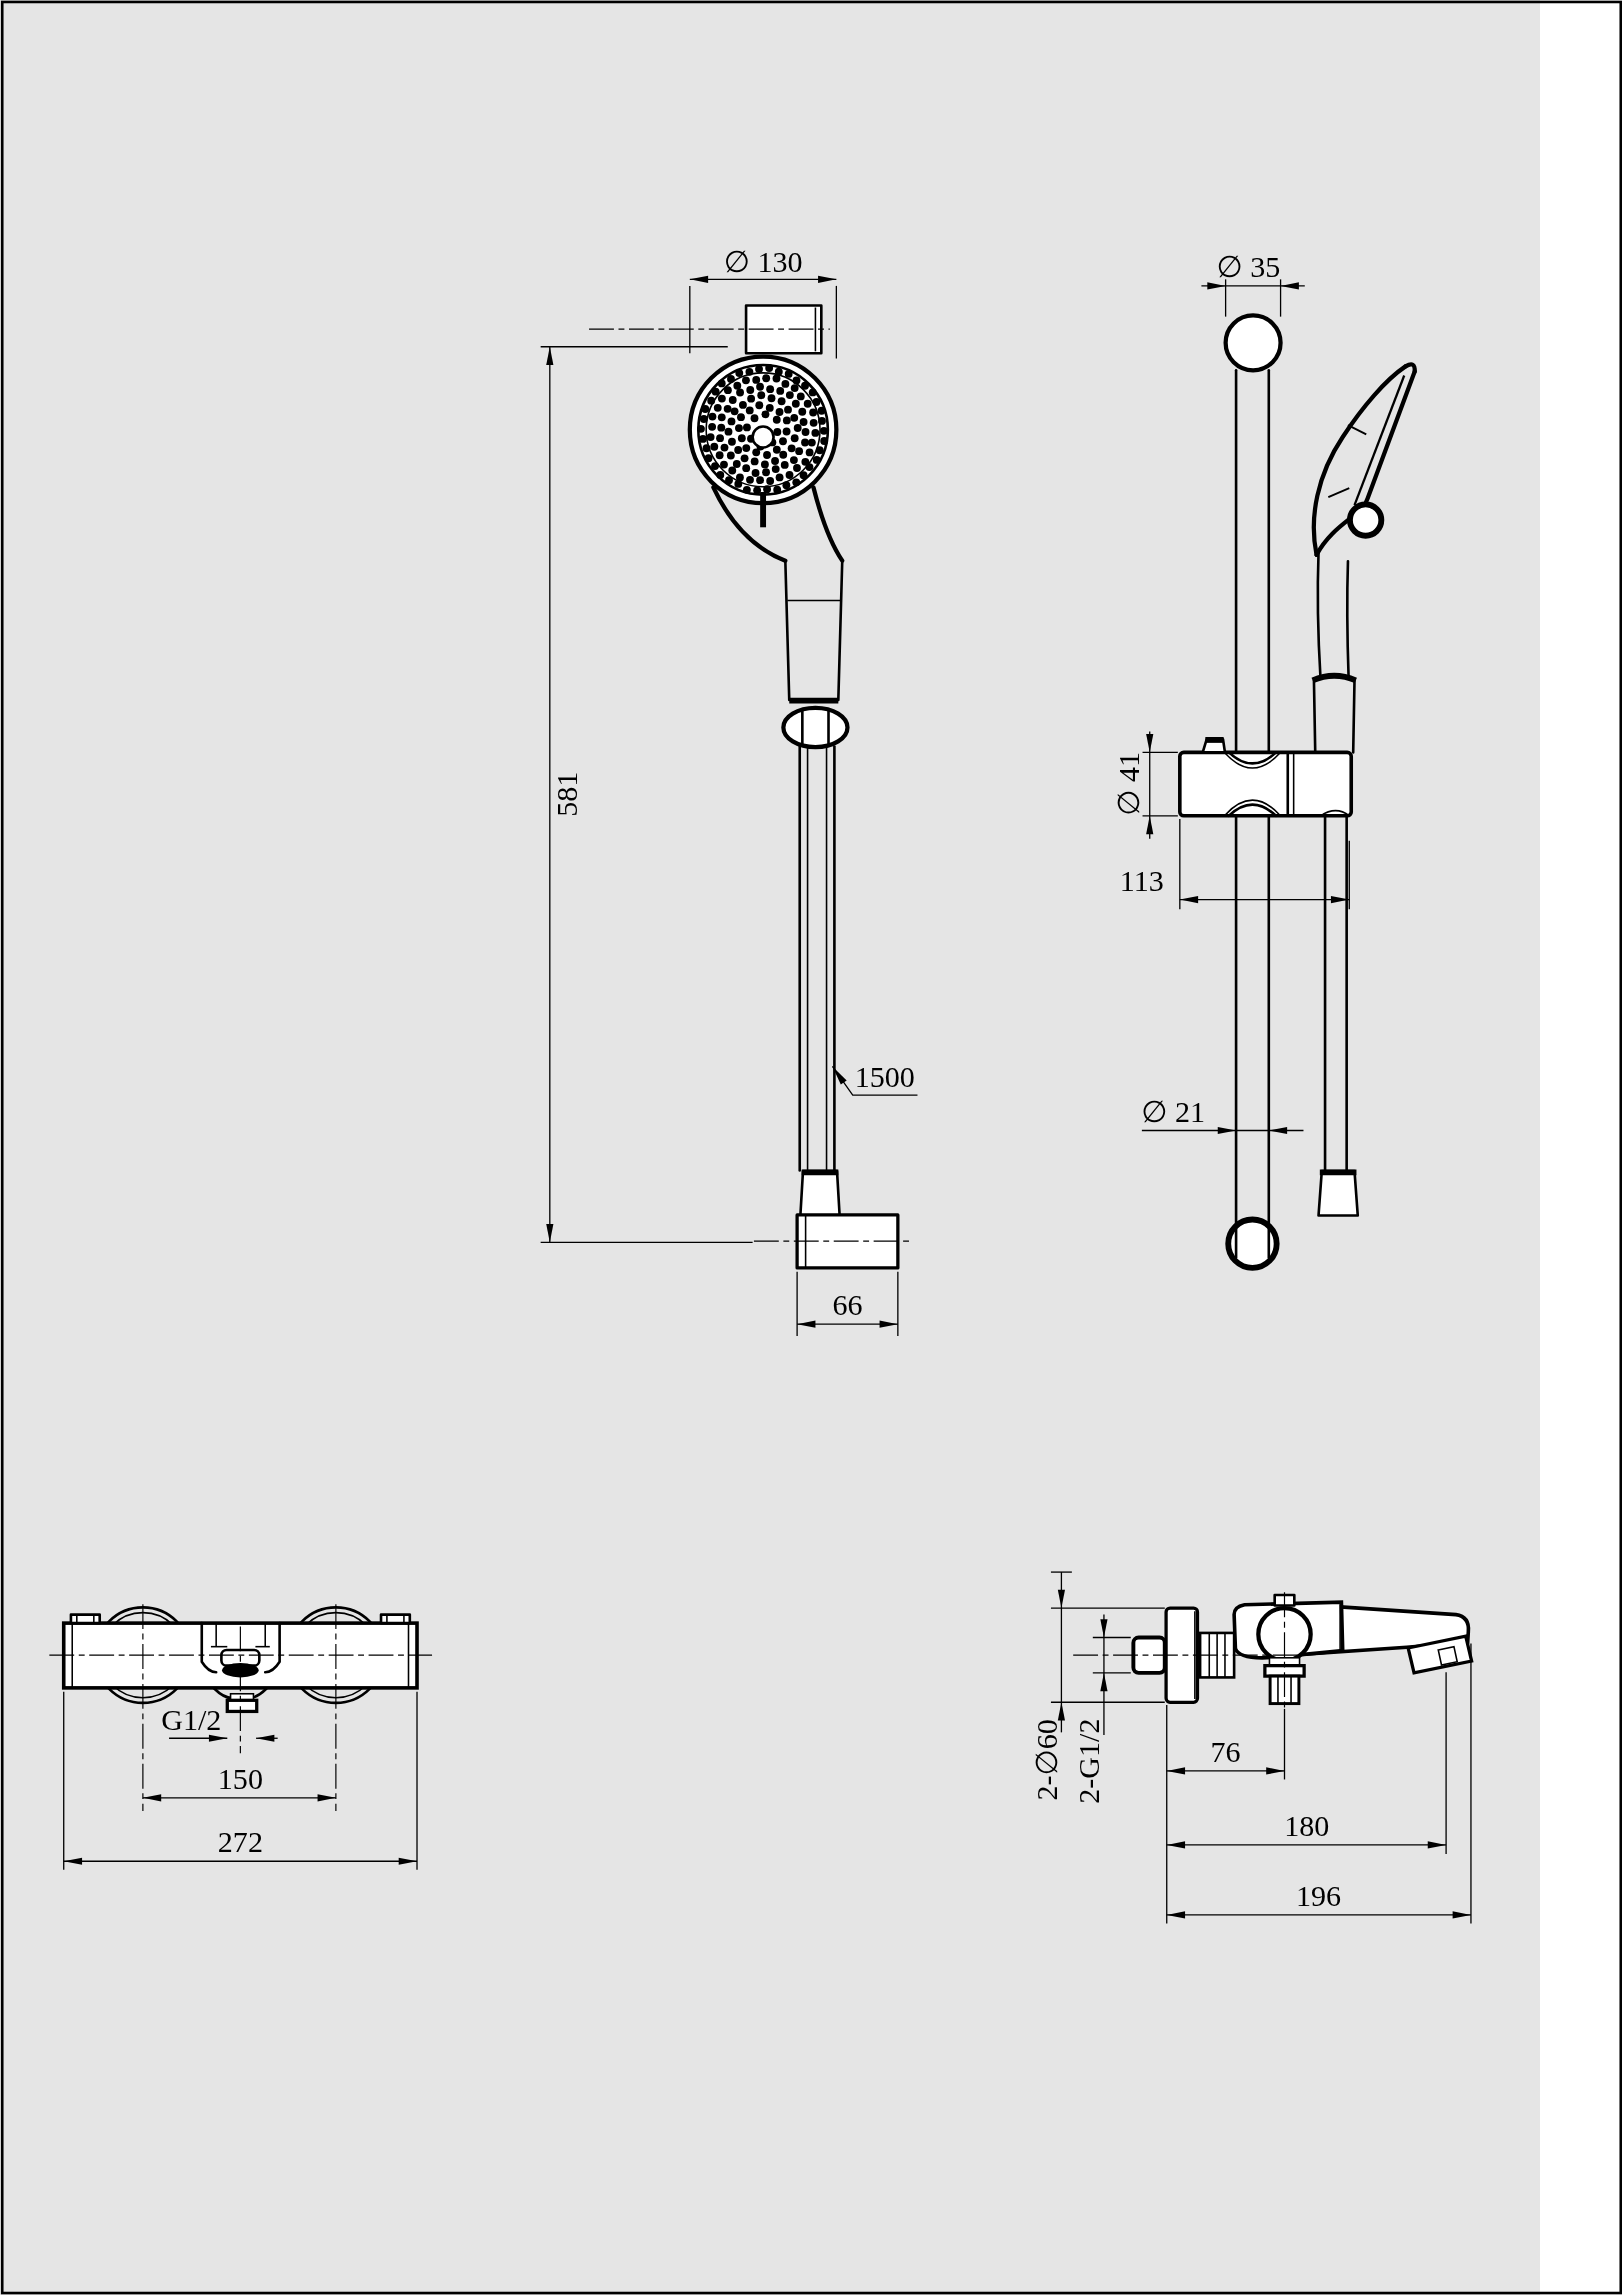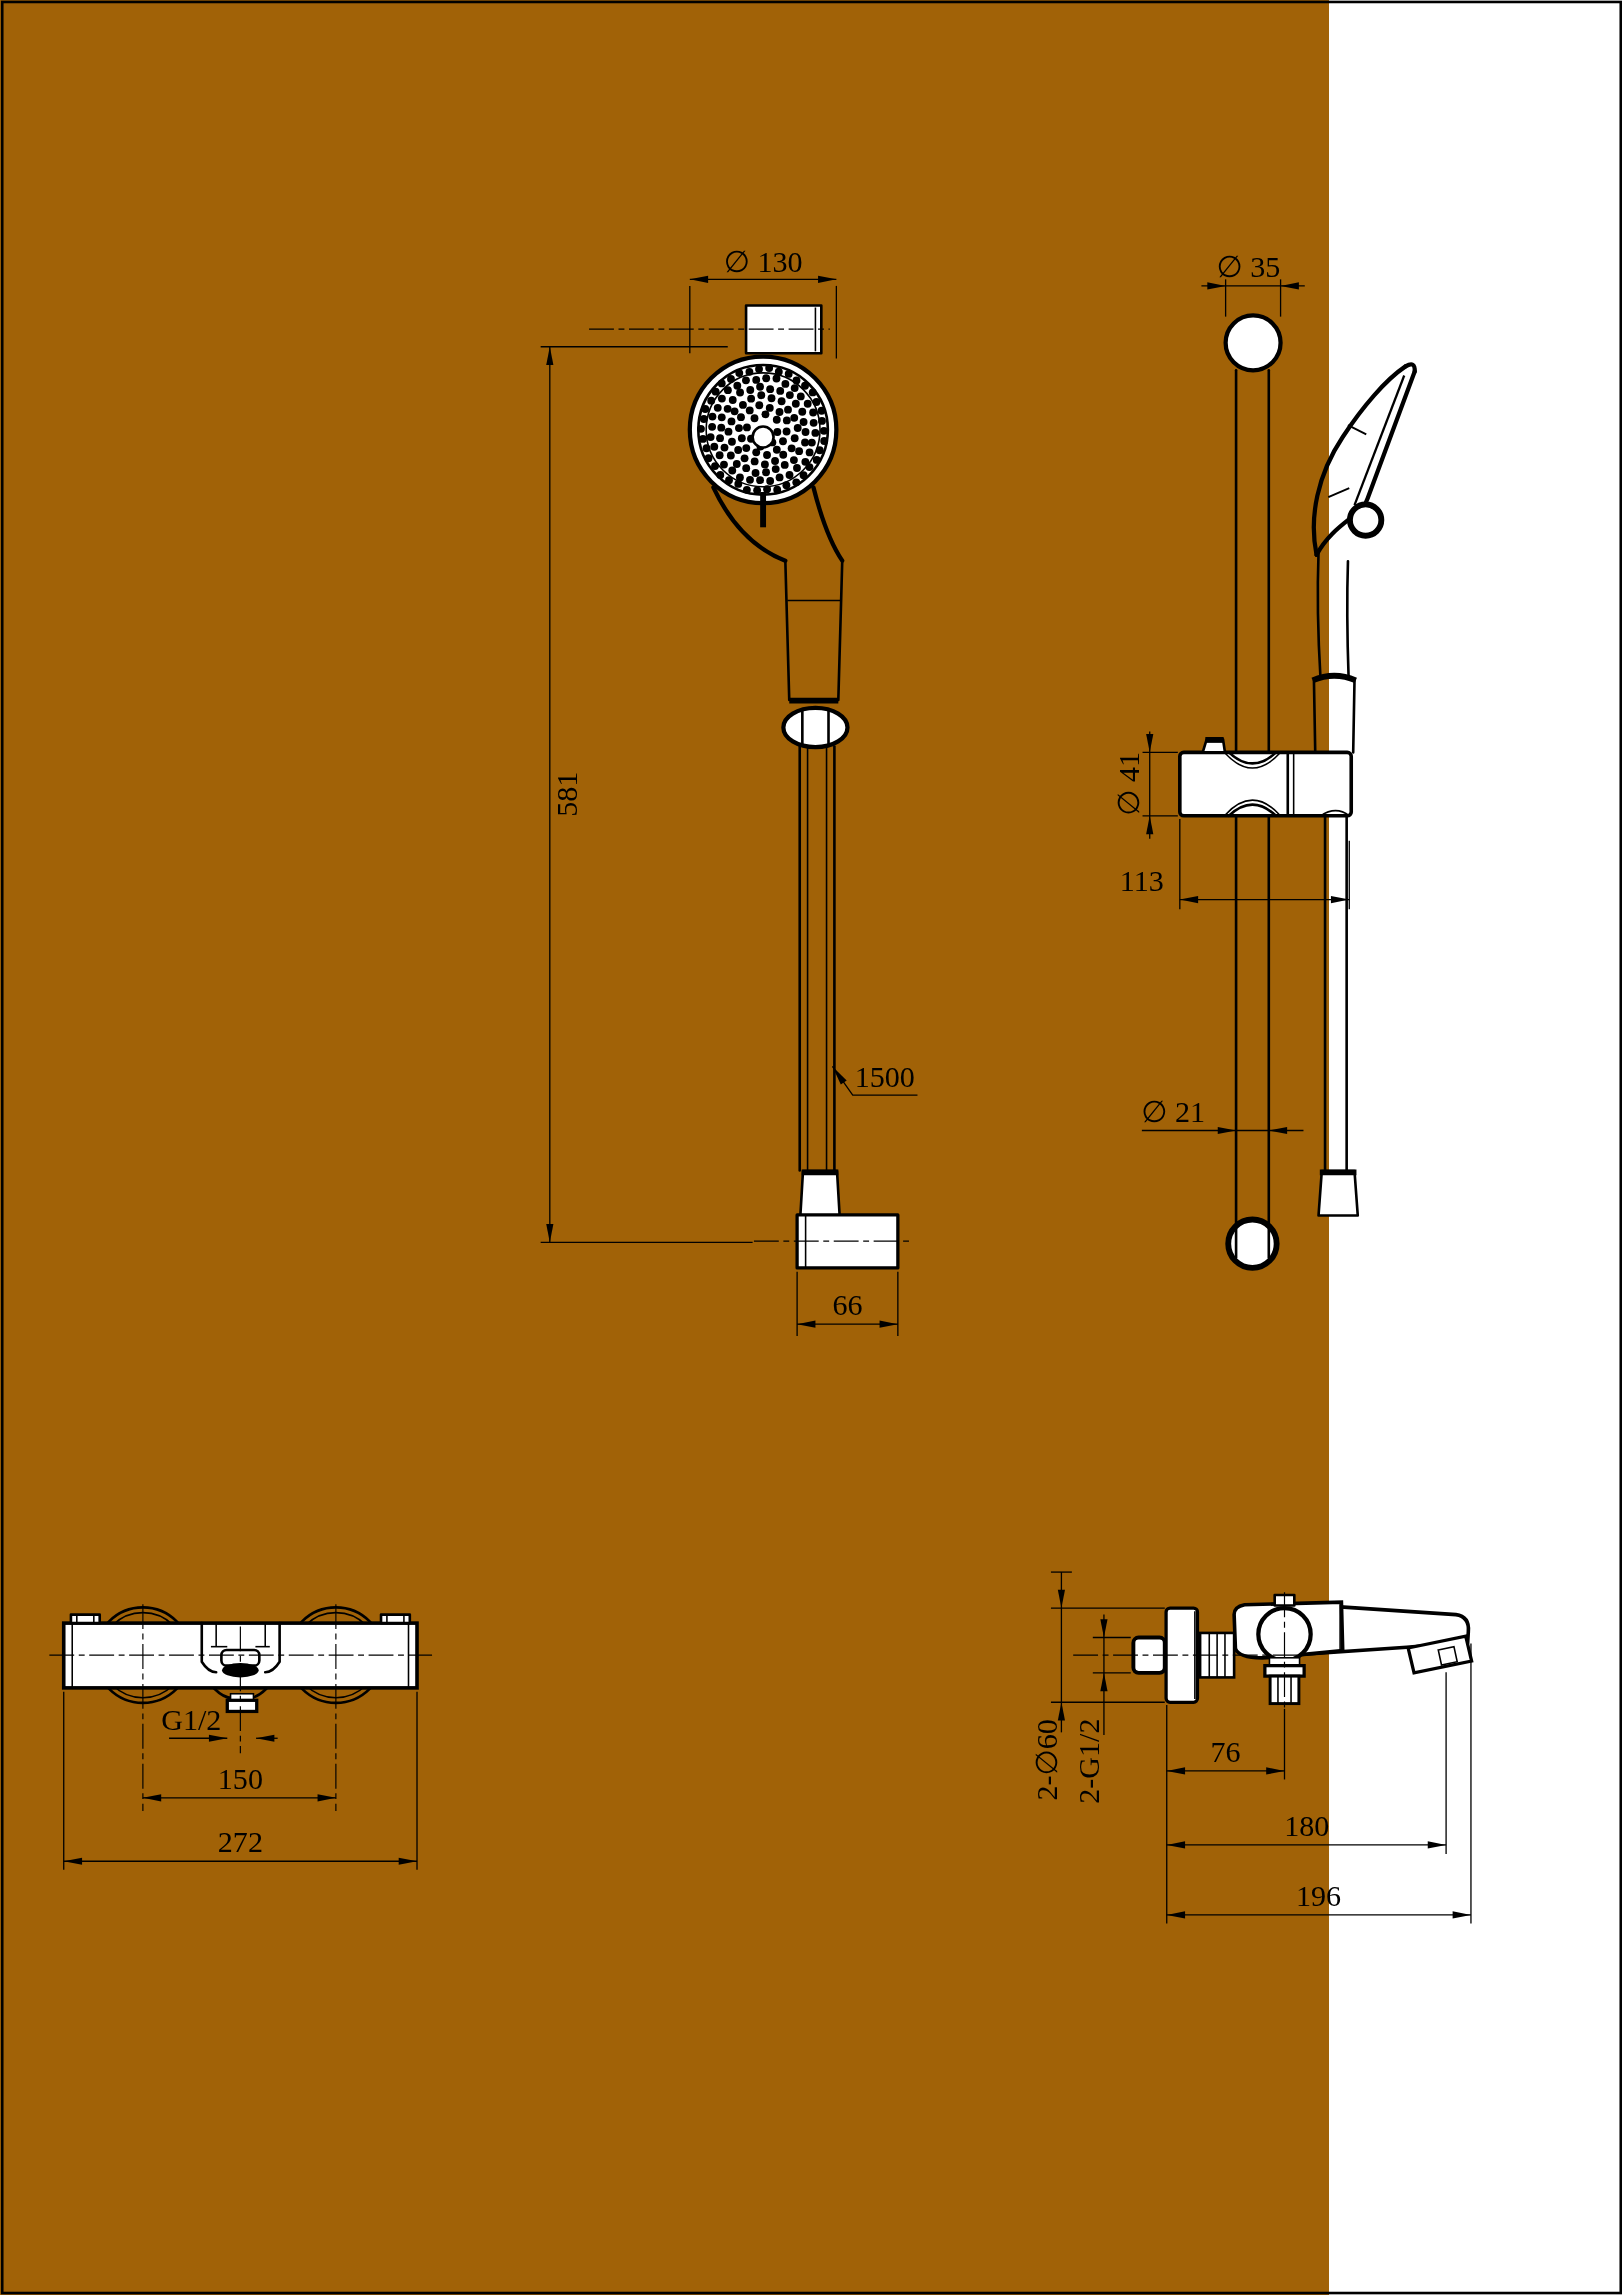--- a/index.html
+++ b/index.html
@@ -1,16 +1,16 @@
 <!DOCTYPE html>
 <html style="font-size:10.5px"><head>
 <meta charset="utf-8">
 <style>
   html,body{margin:0;padding:0;background:#ffffff;}
-  .page{width:1329px;height:2295px;position:relative;background:#a16207;}
+  .page{width:1540px;height:2295px;position:relative;background:#e5e5e5;}
   svg{display:block;}
   .sk  {stroke:#000;fill:none;stroke-width:6.5;stroke-linecap:round;stroke-linejoin:round;}
   .skx {stroke:#000;fill:none;stroke-width:9;stroke-linecap:butt;}
   .skm {stroke:#000;fill:none;stroke-width:4;stroke-linecap:round;stroke-linejoin:round;}
   .skt {stroke:#000;fill:none;stroke-width:2.4;stroke-linecap:butt;}
   .fw  {fill:#ffffff;}
   .dim {stroke:#000;fill:none;stroke-width:2;stroke-linecap:butt;}
   .cl  {stroke:#000;fill:none;stroke-width:1.8;stroke-dasharray:38 7 9 7;stroke-linecap:butt;}
   .ar  {fill:#000;stroke:none;}
   text {font-family:"Liberation Serif","DejaVu Serif",serif;font-size:46px;fill:#000;}

